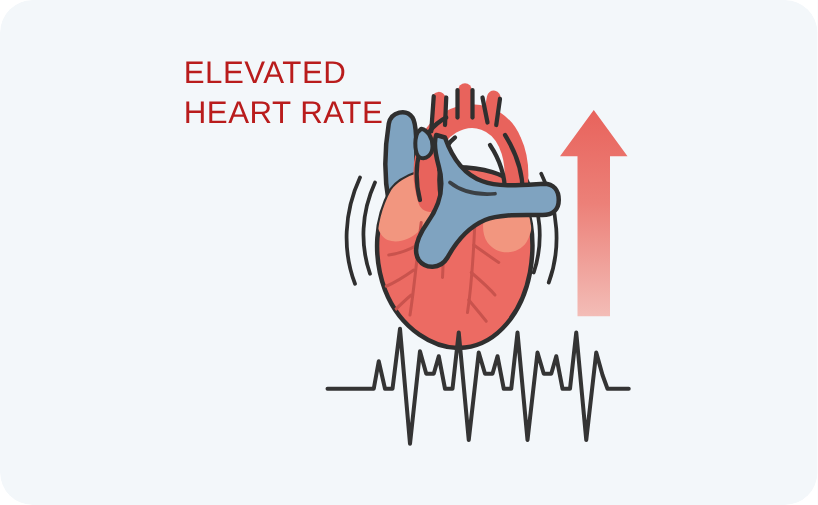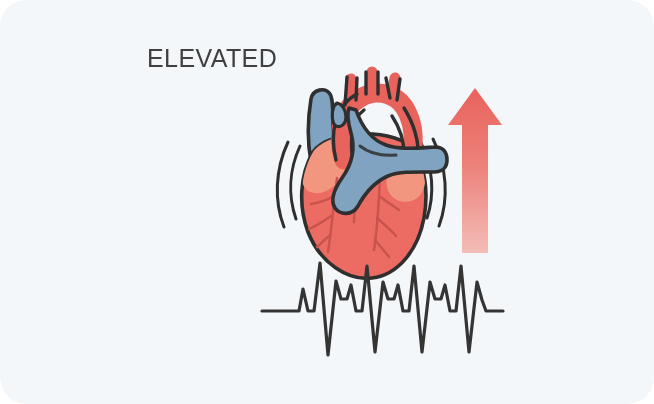--- a/index.html
+++ b/index.html
@@ -49,22 +49,23 @@
     height: 404px;
   }
 </style>
 </head>
 <body>
 
 <div id="card" style="border-radius: 26px;">
 
   <div id="card-bg" style="background: rgb(243, 247, 250); border-radius: 26px;"></div>
 
-  <div id="label-block" style="color: #404040;">
+  <div id="label-block" style="color: #b91c1c;">
     <span class="line" style="font-size: 25px;">ELEVATED</span>
+    <span class="line" style="font-size: 25px;">HEART RATE</span>
   </div>
 
   <svg id="art" viewBox="0 0 654 404">
     <defs>
       <linearGradient id="arrowGrad" x1="0" y1="0" x2="0" y2="1">
         <stop offset="0%" stop-color="#E8635C"></stop>
         <stop offset="45%" stop-color="#EC8078"></stop>
         <stop offset="100%" stop-color="#F3BDB7"></stop>
       </linearGradient>
       <clipPath id="heartClip">

